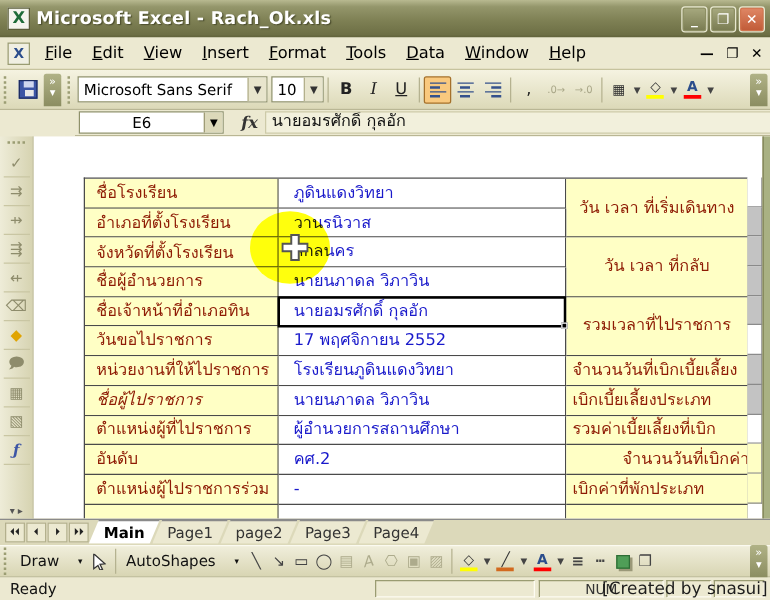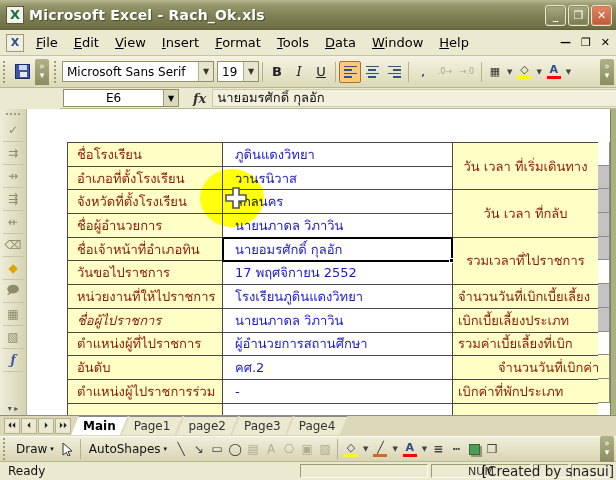--- a/index.html
+++ b/index.html
@@ -112,21 +112,21 @@
   .tabs { display:flex; margin-left:2px; }
   .tab { height:19px; padding:2px 12px 0 12px; background:#ece9d1; color:#333; font-size:12px;
     clip-path:polygon(8px 0, calc(100% - 0px) 0, calc(100% - 8px) 100%, 0 100%);
     border-top:1px solid #8a8a8a; margin-left:-6px; }
   .tab.active { background:#ffffff; color:#000; font-weight:bold; z-index:2;text-align:center; }
 
   
   .drawbar { left:0; top:436px; width:616px; height:26px;
     background:linear-gradient(180deg,#f0eedb,#d8d5b3); border-top:1px solid #fbfaf0; border-bottom:1px solid #b9b694;
     display:flex; align-items:center; font-size:12px; }
-  .dbtn { padding:2px 5px; display:flex; align-items:center; gap:3px; color:#111; }
+  .dbtn { padding:2px 5px; display:flex; align-items:center; gap:15px; color:#111; }
   .dbtn::first-letter { text-decoration:underline; }
   .dico { min-width:18px; height:18px; display:flex; align-items:center; justify-content:center; font-size:12px; color:#444; }
   .dico.disabled { color:#adab8c; }
   .shadow-sq { width:11px; height:11px; background:#4f9e57; border:1px solid #2e6d35; box-shadow:2px 2px 0 #9a9878; }
 
   
   .statusbar { left:0; top:462px; width:616px; height:18px; background:#ece9d1; display:flex; align-items:center; }
   .ready { padding-left:8px; font-size:12px; color:#111; }
   .spanel { position:absolute; top:2px; height:14px; border:1px solid; border-color:#9a9c72 #fdfcf2 #fdfcf2 #9a9c72;
     font-size:11px; color:#333; text-align:center; line-height:13px; }
@@ -168,21 +168,21 @@
   <div class="tbtn">
       <div class="save-icon"></div>
     </div>
   <div class="overflow-btn"><span>»</span><br>▾</div>
   <div class="grip"></div>
   <div class="combo" style="width:152px;">
     <span>Microsoft Sans Serif</span>
     <span class="arrow">▼</span>
   </div>
   <div class="combo" style="width:42px; margin-left:3px;">
-    <span>19</span>
+    <span>10</span>
     <span class="arrow">▼</span>
   </div>
   <div class="sep"></div>
   <div class="tbtn" style="font-weight:bold;">B</div>
   <div class="tbtn" style="font-style:italic; font-family:'DejaVu Serif',serif;">I</div>
   <div class="tbtn" style="text-decoration:underline;">U</div>
   <div class="sep"></div>
   <div class="tbtn active">
     <div class="align-icon">
         <i style="width:13px"></i>
@@ -271,21 +271,21 @@
       <div class="cell val" style="grid-column:2; grid-row:3;">สกลนคร</div>
       <div class="cell rlbl centered" style="grid-column:3; grid-row:3 / span 2;">วัน เวลา ที่กลับ</div>
 
       <div class="cell lbl" style="grid-column:1; grid-row:4;">ชื่อผู้อำนวยการ</div>
       <div class="cell val" style="grid-column:2; grid-row:4;">นายนภาดล  วิภาวิน</div>
 
       <div class="cell lbl" style="grid-column:1; grid-row:5;">ชื่อเจ้าหน้าที่อำเภอทิน</div>
       <div class="cell val" style="grid-column:2; grid-row:5;">นายอมรศักดิ์  กุลอัก</div>
       <div class="cell rlbl centered" style="grid-column:3; grid-row:5 / span 2;">รวมเวลาที่ไปราชการ</div>
 
-      <div class="cell lbl" style="grid-column:1; grid-row:6;">วันขอไปราชการ</div>
+      <div class="cell lbl" style="grid-column:1; grid-row:6;font-family:Liberation Mono, monospace;">วันขอไปราชการ</div>
       <div class="cell val" style="grid-column:2; grid-row:6;">17 พฤศจิกายน 2552</div>
 
       <div class="cell lbl" style="grid-column:1; grid-row:7;">หน่วยงานที่ให้ไปราชการ</div>
       <div class="cell val" style="grid-column:2; grid-row:7;">โรงเรียนภูดินแดงวิทยา</div>
       <div class="cell rlbl" style="grid-column:3; grid-row:7;">จำนวนวันที่เบิกเบี้ยเลี้ยง</div>
 
       <div class="cell lbl" style="grid-column:1; grid-row:8;font-style:italic;">ชื่อผู้ไปราชการ</div>
       <div class="cell val" style="grid-column:2; grid-row:8;">นายนภาดล  วิภาวิน</div>
       <div class="cell rlbl" style="grid-column:3; grid-row:8;">เบิกเบี้ยเลี้ยงประเภท</div>
 

